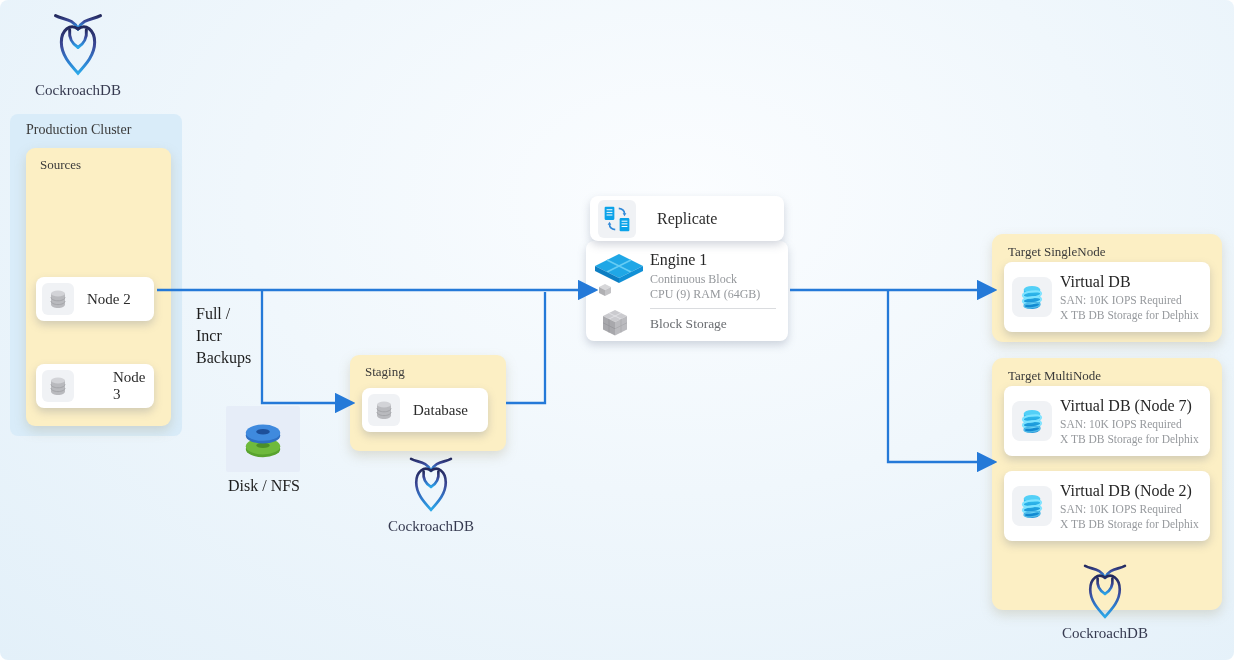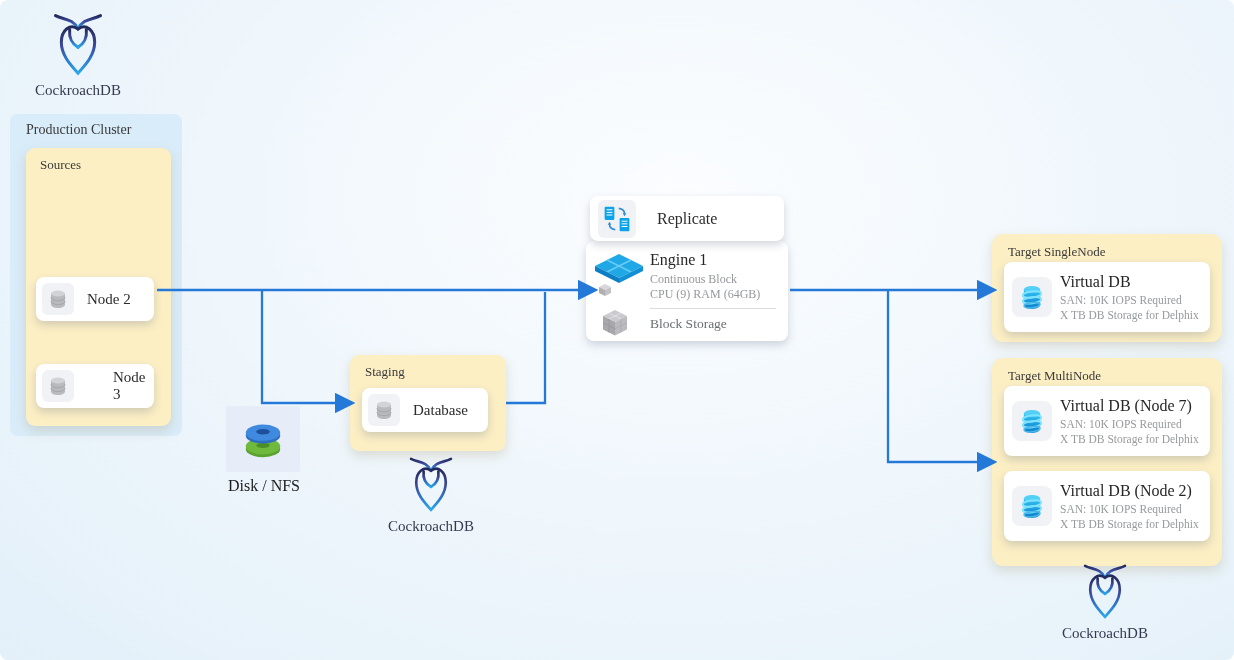--- a/index.html
+++ b/index.html
@@ -121,20 +121,25 @@
         <span class="icon-box">
           <svg width="24" height="24" viewBox="0 0 24 24">
               <use href="#sym-db-gray"></use>
             </svg>
         </span>
         <span class="node-label">Node 3</span>
       </div>
     </div>
   </div>
 
+  <div class="abs backup-text" style="left:196px;top:303px;">
+    <div>Full /</div>
+    <div>Incr</div>
+    <div>Backups</div>
+  </div>
 
   <div class="abs" style="left:226px;top:406px;width:74px;height:66px;background:#e6edf8;border-radius:2px;display:flex;align-items:center;justify-content:center;">
     <svg width="58" height="50" viewBox="0 0 64 54">
       <ellipse cx="32" cy="38" rx="19" ry="9" fill="#59a32e"></ellipse>
       <ellipse cx="32" cy="35" rx="19" ry="9" fill="#6fba3c"></ellipse>
       <ellipse cx="32" cy="34" rx="7.5" ry="3" fill="#4c8f27"></ellipse>
       <ellipse cx="32" cy="23" rx="19" ry="9" fill="#2e6fc2"></ellipse>
       <ellipse cx="32" cy="20" rx="19" ry="9" fill="#3f8ade"></ellipse>
       <ellipse cx="32" cy="19" rx="7.5" ry="3" fill="#1d4f9a"></ellipse>
     </svg>
@@ -208,21 +213,21 @@
         <svg width="30" height="30" viewBox="0 0 24 24">
             <use href="#sym-vdb"></use>
           </svg>
       </span>
       <div class="t-title">Virtual DB</div>
       <div class="t-line1">SAN: 10K IOPS Required</div>
       <div class="t-line2">X TB DB Storage for Delphix</div>
     </div>
   </div>
 
-  <div class="abs box-yellow" style="left:992px;top:358px;width:230px;height:208px;border-radius:11px;">
+  <div class="abs box-yellow" style="left:992px;top:358px;width:230px;height:252px;border-radius:11px;">
     <div class="abs box-title" style="left:16px;top:10px;">Target MultiNode</div>
     <div class="card target-card" style="left:12px;top:28px;">
       <span class="icon-box">
         <svg width="30" height="30" viewBox="0 0 24 24">
             <use href="#sym-vdb"></use>
           </svg>
       </span>
       <div class="t-title">Virtual DB (Node 7)</div>
       <div class="t-line1">SAN: 10K IOPS Required</div>
       <div class="t-line2">X TB DB Storage for Delphix</div>

